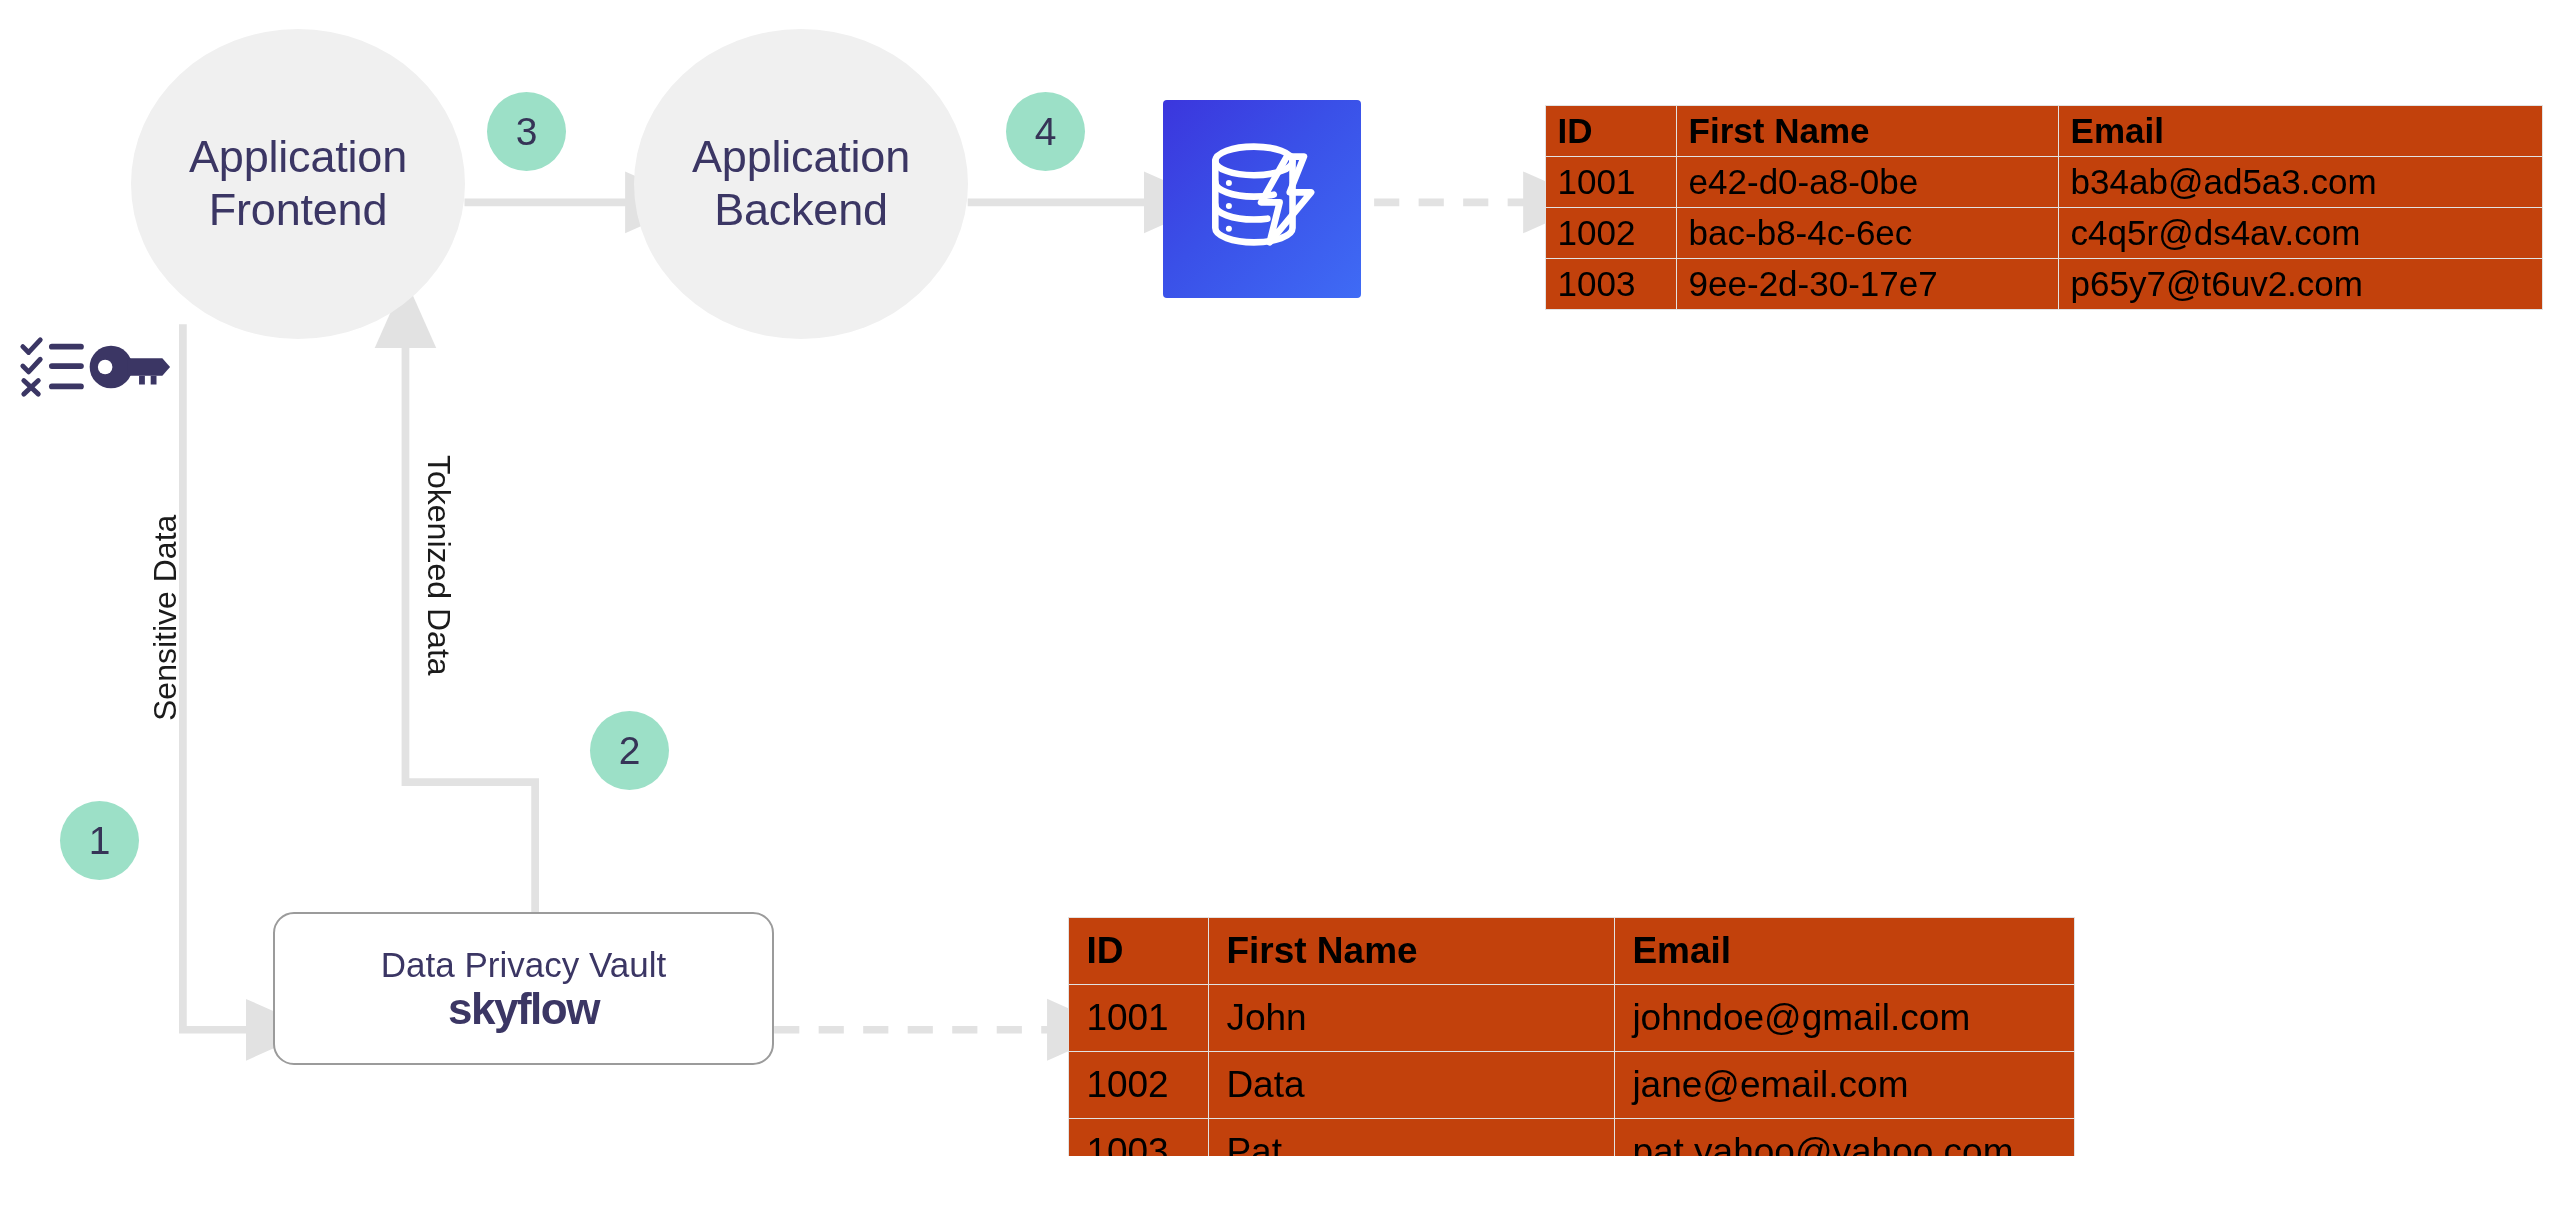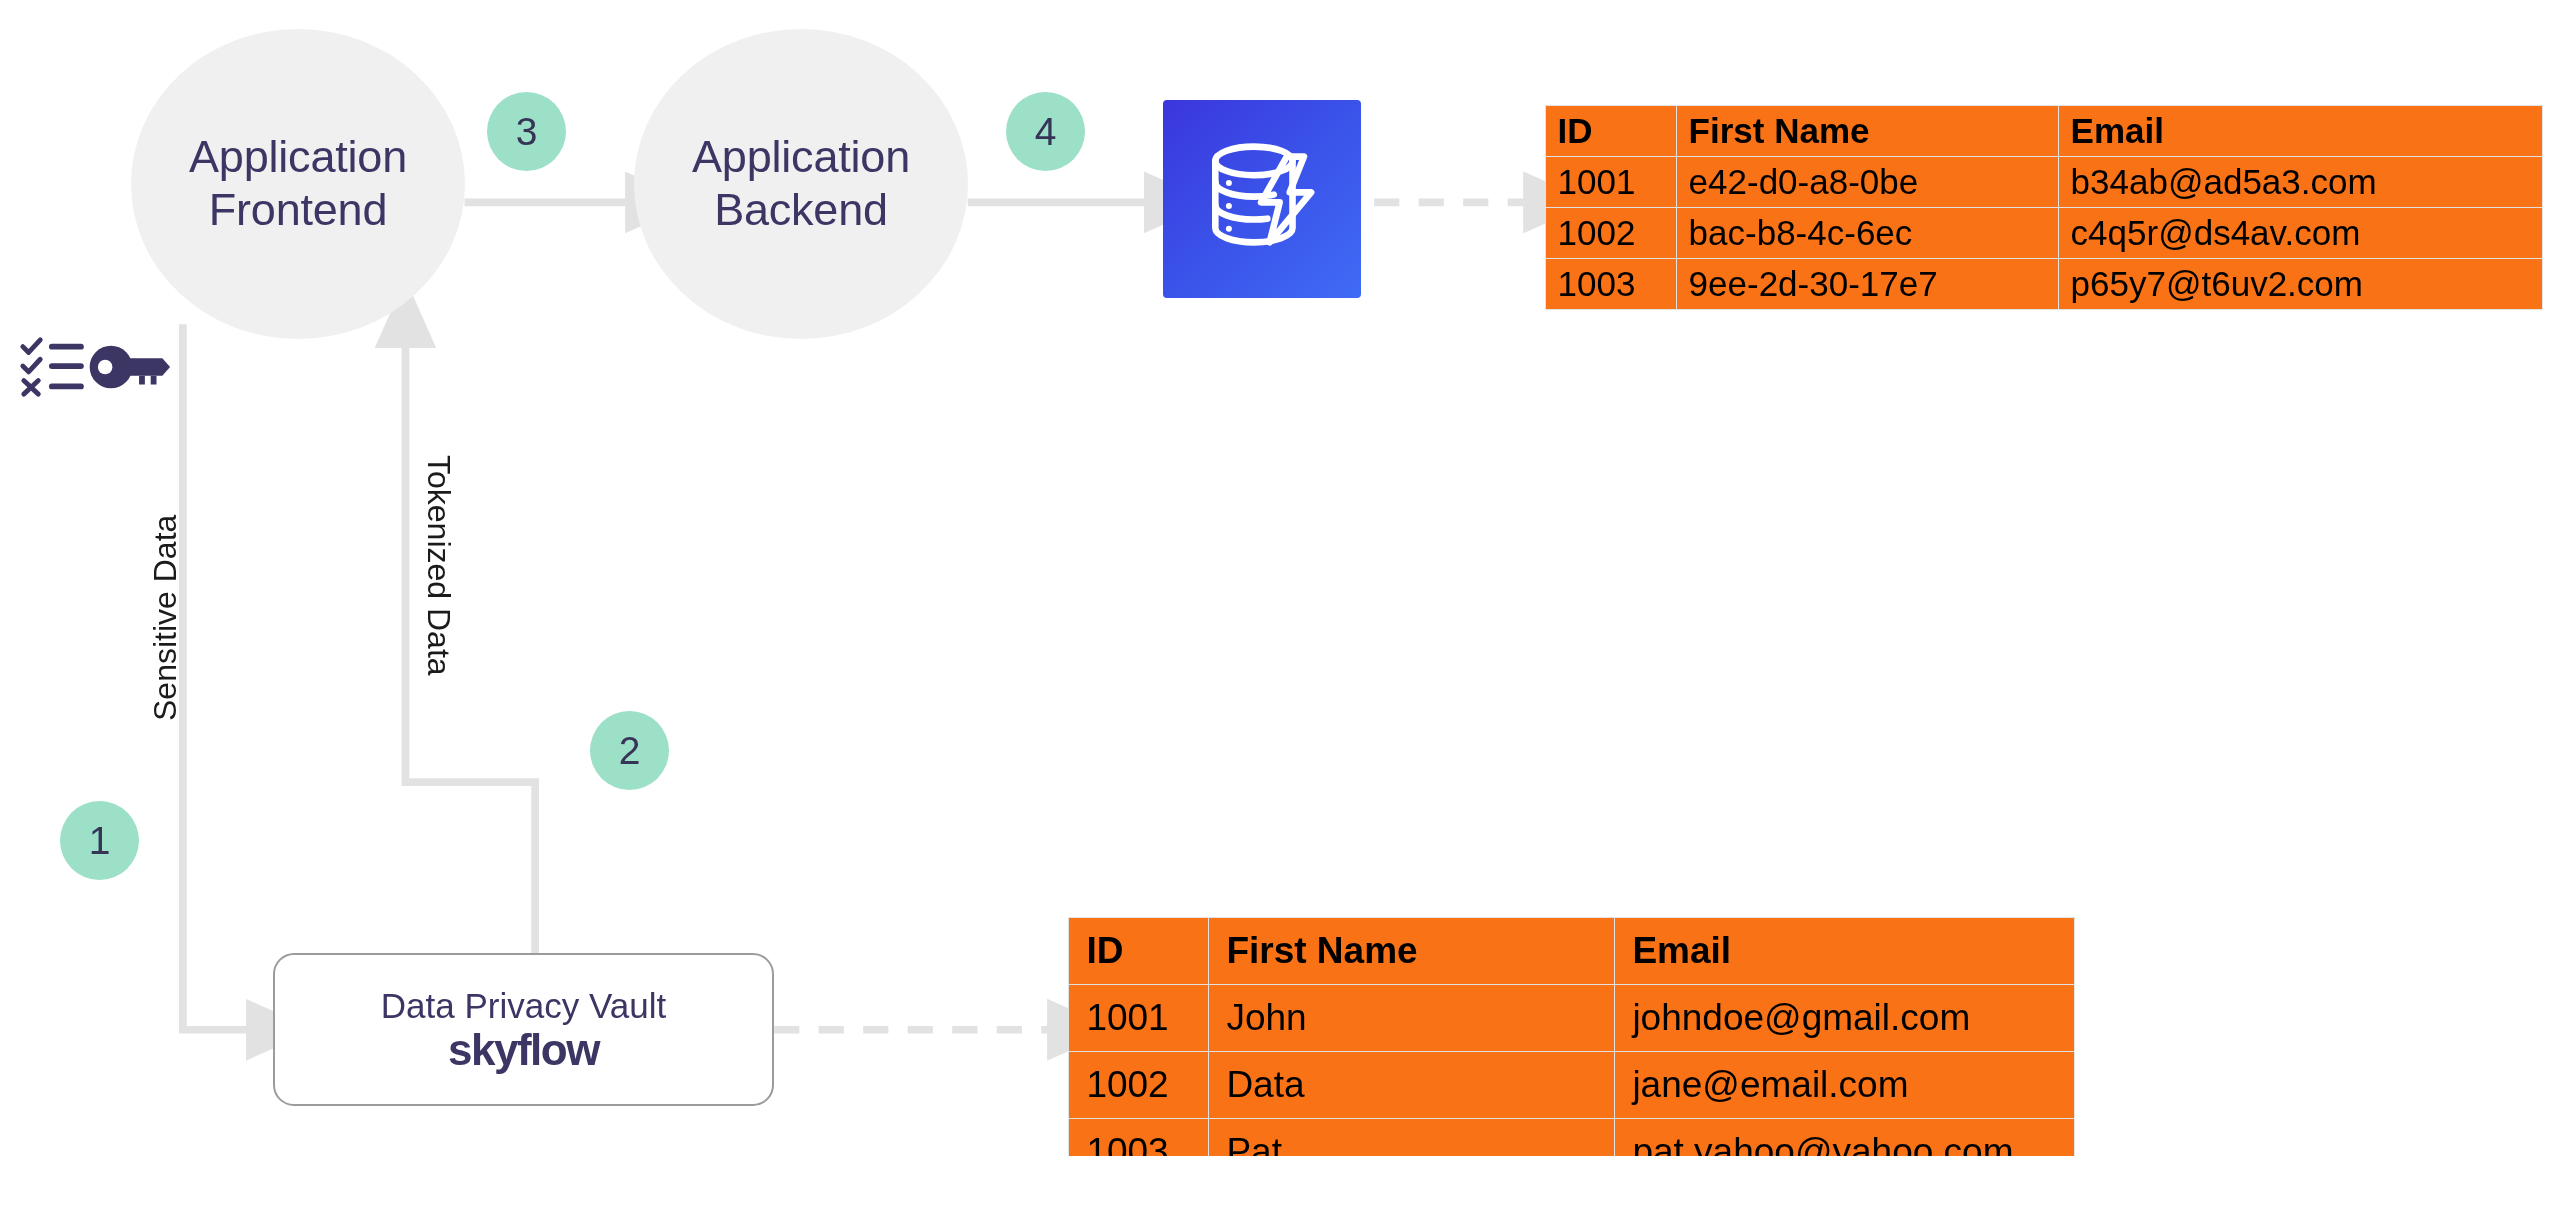--- a/index.html
+++ b/index.html
@@ -91,21 +91,21 @@
     white-space: nowrap;
     transform-origin: 0 0;
   }
   .vlabel.up   { transform: rotate(-90deg); }
   .vlabel.down { transform: rotate(90deg); }
 
   
   .dtable {
     position: absolute;
     border-collapse: collapse;
-    background: #f97316;
+    background: #c2410c;
     table-layout: fixed;
   }
   .dtable th, .dtable td {
     border: 1.9px solid #e2e2e2;
     text-align: left;
     color: #000000;
     white-space: nowrap;
     overflow: hidden;
   }
   .dtable th {
@@ -221,21 +221,21 @@
       <rect x="33" y="11" width="36" height="6" rx="3" stroke="none"></rect>
       <rect x="33" y="31" width="36" height="6" rx="3" stroke="none"></rect>
       <rect x="33" y="52" width="36" height="6" rx="3" stroke="none"></rect>
       <circle cx="97" cy="35" r="22" stroke="none"></circle>
       <circle cx="91" cy="35" r="7.5" fill="#ffffff" stroke="none"></circle>
       <path d="M114 26 H150 L158 35 L150 44 H114 Z" stroke="none"></path>
       <path d="M126 44 v9 h6 v-9 z M138 44 v9 h6 v-9 z" stroke="none"></path>
     </g>
   </svg>
 
-  <div class="vault-box" id="node-vault" style="left:273px; top:953px; width:501px; height:153px;">
+  <div class="vault-box" id="node-vault" style="left:273px; top:912px; width:501px; height:153px;">
     <div class="vault-title">Data Privacy Vault</div>
     <div class="vault-logo">skyflow</div>
   </div>
 
   <div class="badge" style="left:60px;  top:801px;">
     <span>1</span>
   </div>
   <div class="badge" style="left:590px; top:711px;">
     <span>2</span>
   </div>

